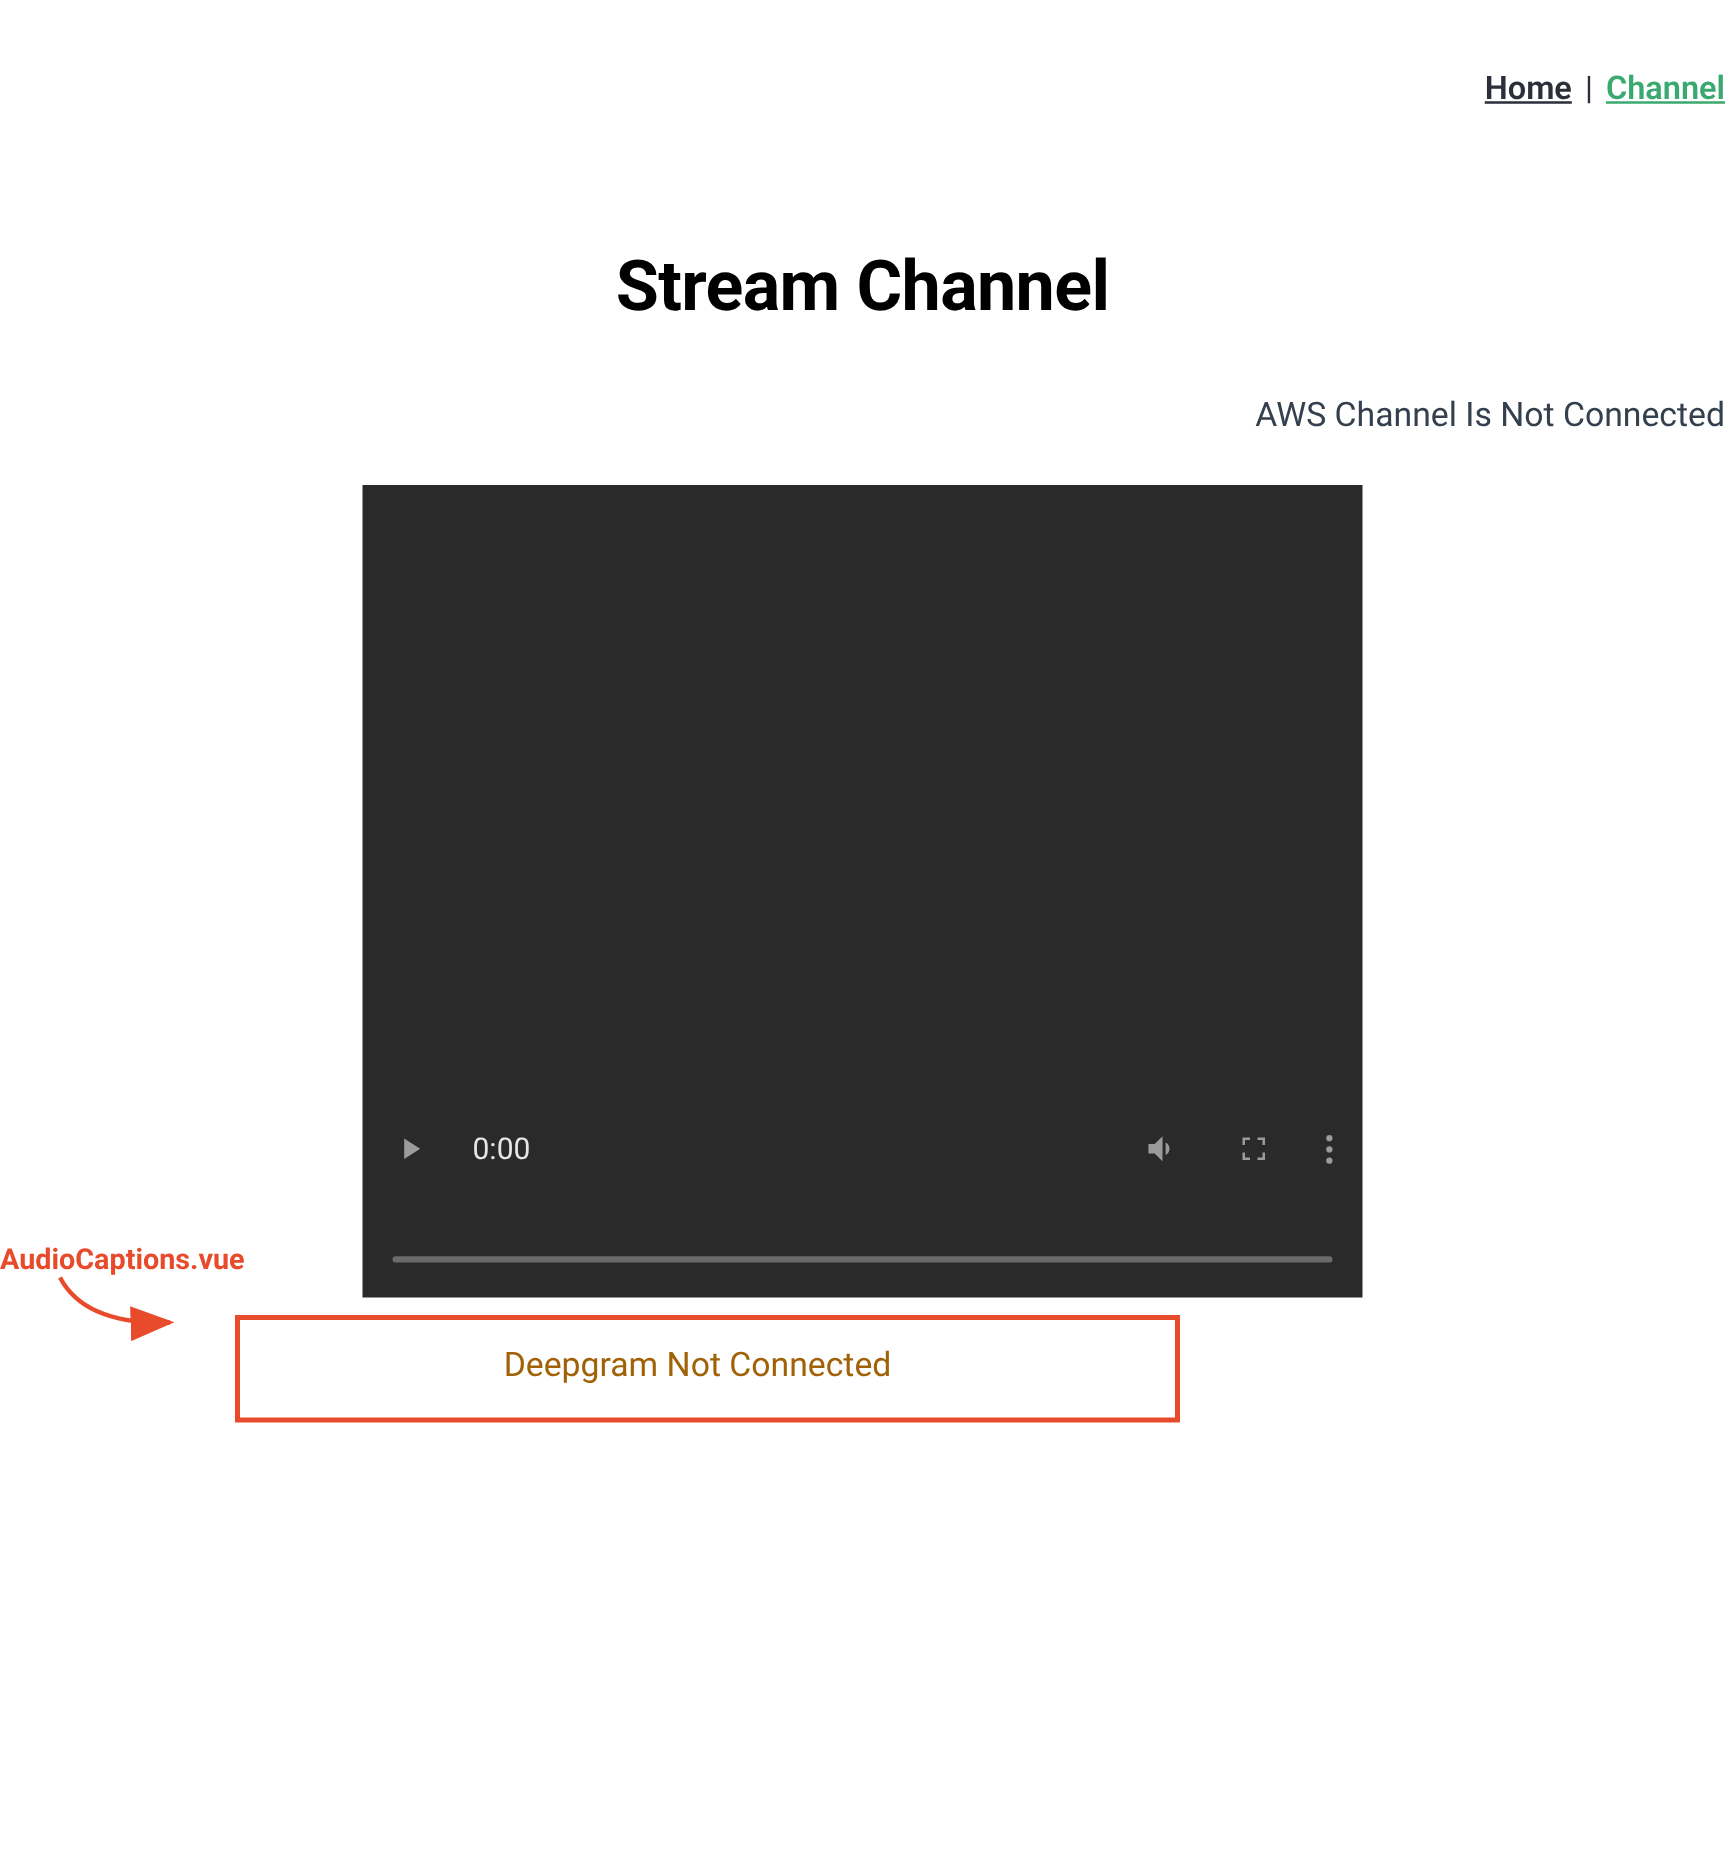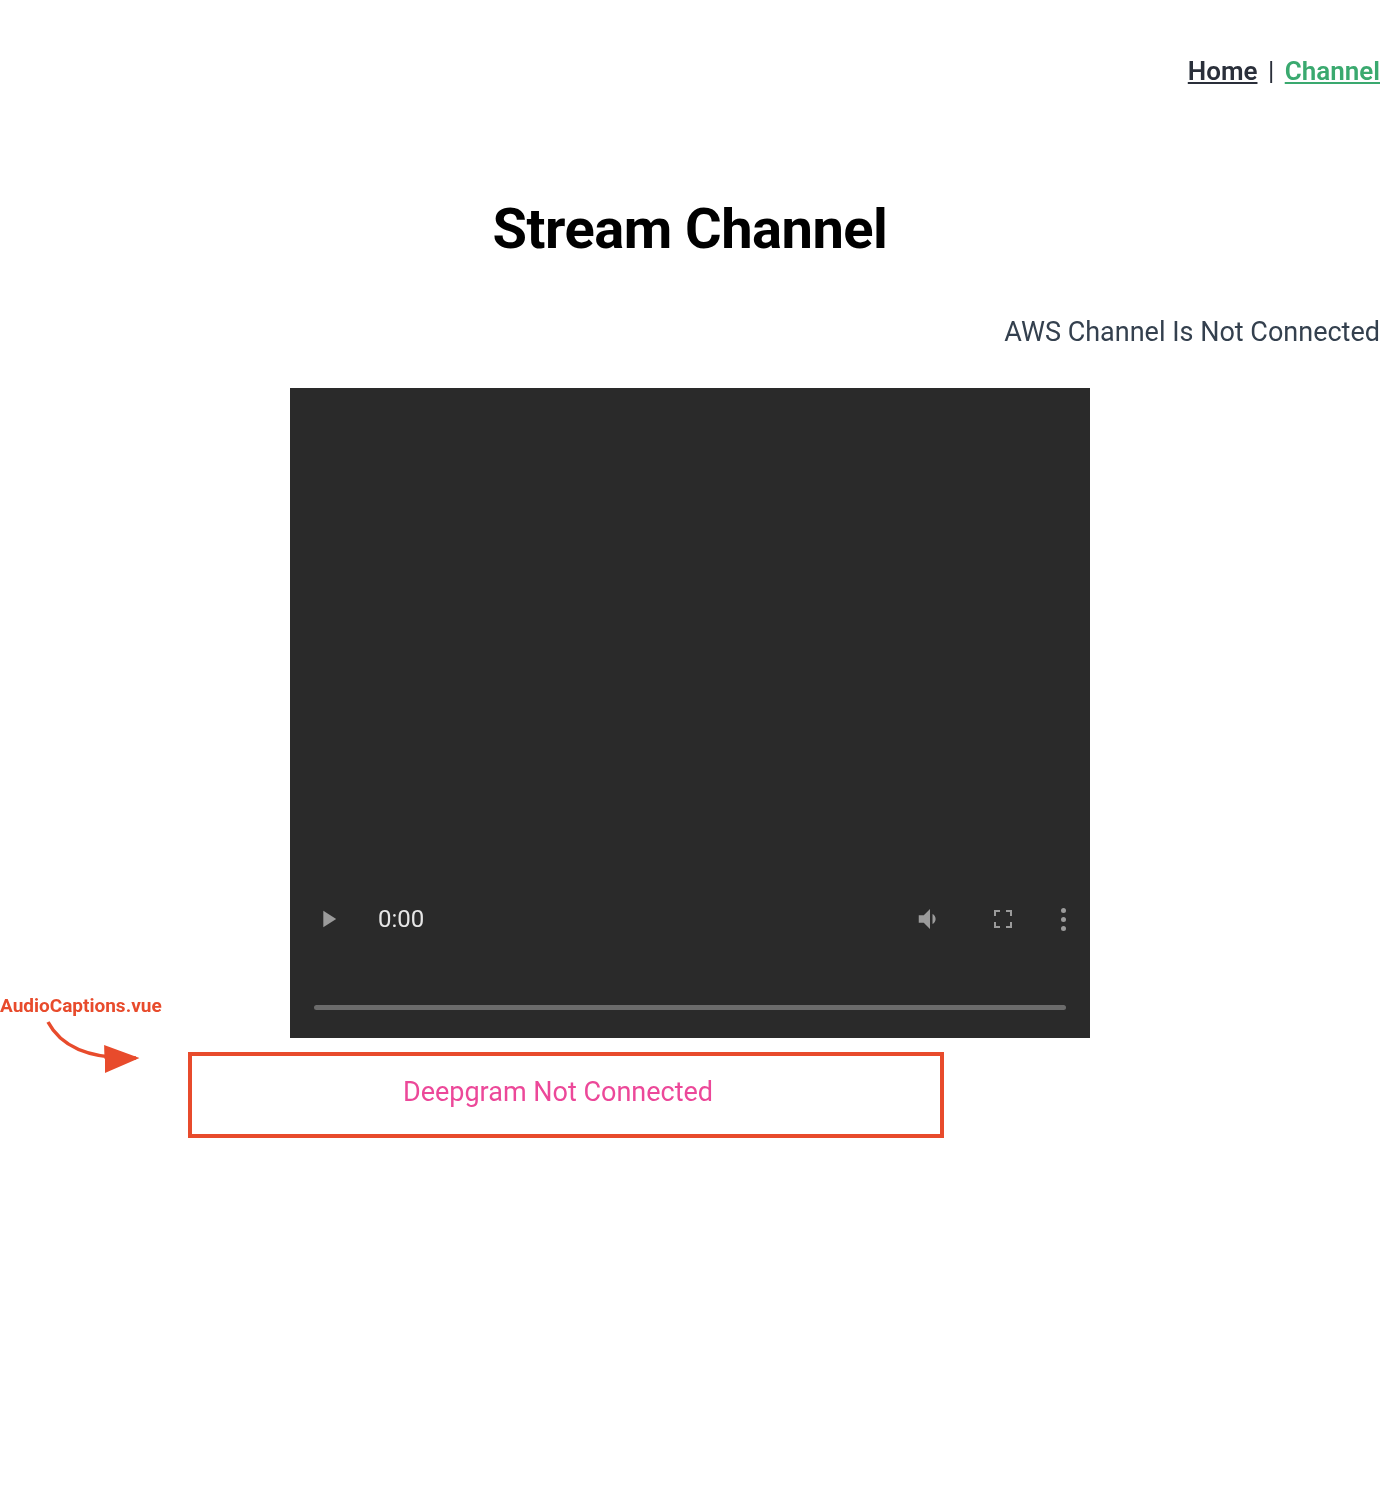--- a/index.html
+++ b/index.html
@@ -118,30 +118,30 @@
       border-radius: 3px;
     }
     .caption-box {
       width: 756px;
       border: 4px solid #e84b2c;
       margin: 14px auto 0 auto;
       margin-left: 188px;
       padding: 20px 16px 26px 0;
       text-align: center;
       font-size: 27px;
-      color: #ec4899;
+      color: #a16207;
       background: #fff;
     }
     .annotation {
       position: absolute;
       left: 0;
       top: 994px;
       color: #e84b2c;
       font-weight: 700;
-      font-size: 19px;
+      font-size: 23px;
     }
     .arrow-svg {
       position: absolute;
       left: 38px;
       top: 1016px;
     }
   </style>
 </head>
 <body>
 

